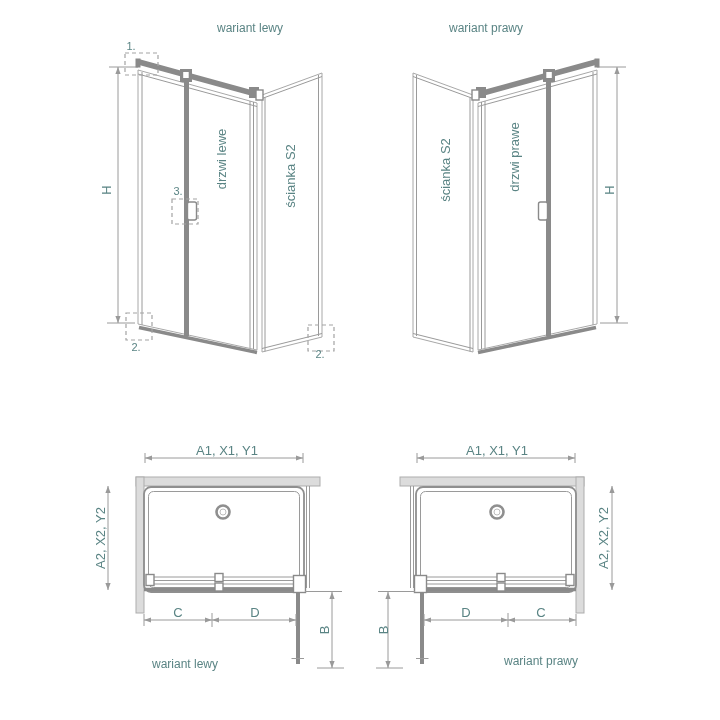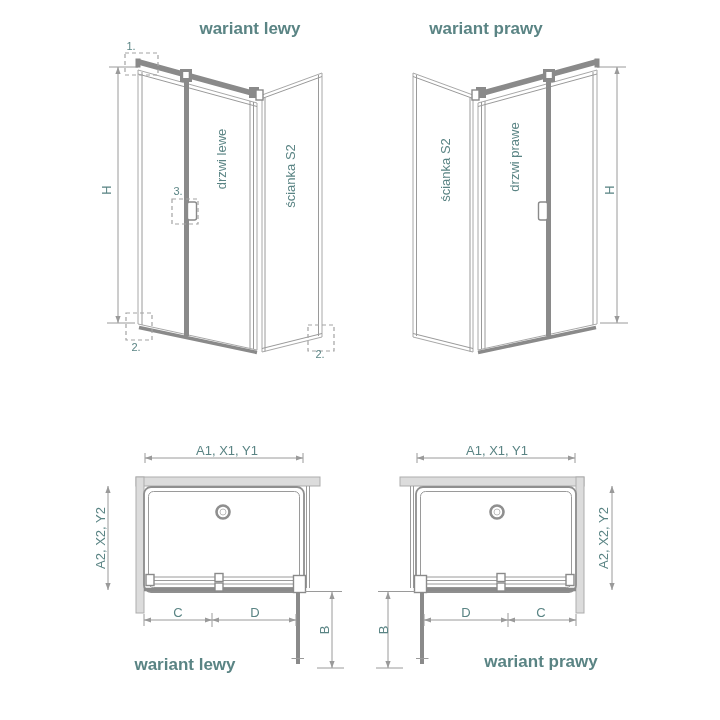--- a/index.html
+++ b/index.html
@@ -13,21 +13,21 @@
   #canvas{
     position:relative;width:720px;height:720px;background:var(--bg);
     font-family:"Liberation Sans",sans-serif;overflow:hidden;
   }
   .lbl{
     position:absolute;transform:translate(-50%,-50%);
     color:var(--teal);font-size:13px;line-height:1;white-space:nowrap;
     user-select:none;
   }
   .lbl.rot{transform:translate(-50%,-50%) rotate(-90deg);}
-  .lbl.big{font-size:17px;font-weight:bold;}
+  .lbl.big{font-size:12px;}
   .lbl.small{font-size:11px;}
   svg{position:absolute;overflow:visible;}
   .thin{stroke:var(--line);stroke-width:1;fill:none;}
   .thin2{stroke:#bdbdbd;stroke-width:1;fill:none;}
   .arr{fill:var(--line);stroke:none;}
   .face{fill:#fff;stroke:#a8a8a8;stroke-width:1;}
   .rail{stroke:var(--profile);stroke-width:5.5;fill:none;}
   .thick{stroke:var(--profile);stroke-width:5;fill:none;}
   .track{stroke:var(--profile);stroke-width:3.5;fill:none;}
   .panel{stroke:var(--profile);stroke-width:4;fill:none;}

